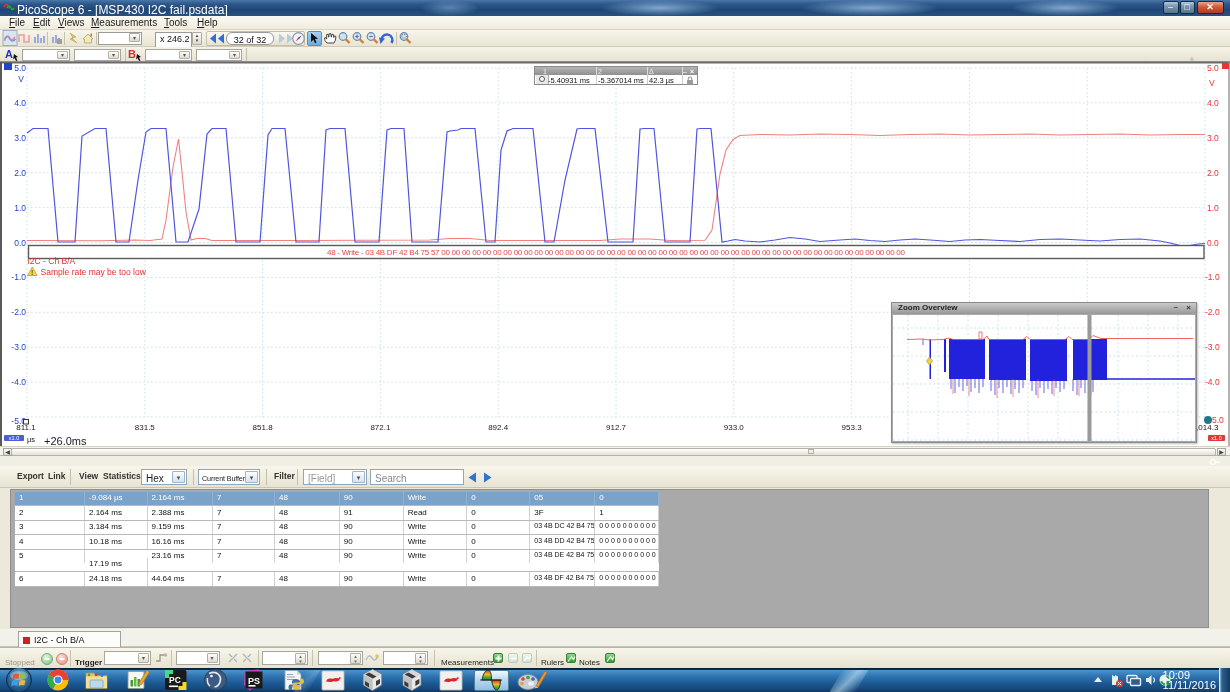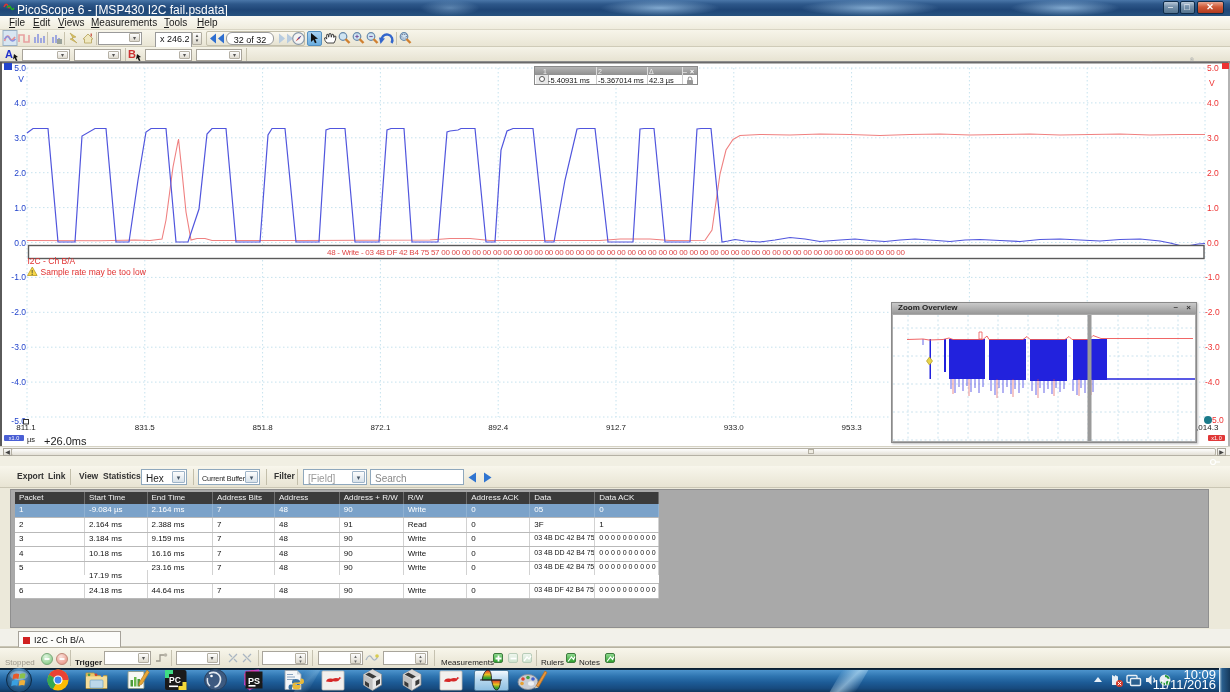--- a/index.html
+++ b/index.html
@@ -81,21 +81,21 @@
 .spinner .ud{position:absolute;right:1px;top:0.5px;width:11px;height:11px;background:linear-gradient(180deg,#fcfcfc,#dedace);
  border:1px solid #b3afa3;border-radius:1px;font-size:5px;line-height:5px;text-align:center;color:#666;}
 .greenbtn{position:absolute;top:4.5px;width:10px;height:10px;border-radius:2px;border:1px solid #3d7a3d;
  background:linear-gradient(180deg,#8fd98f,#2ea02e);}
 .palebtn{position:absolute;top:4.5px;width:10px;height:10px;border-radius:2px;border:1px solid #b9cdb9;
  background:linear-gradient(180deg,#eef6ee,#cfe4cf);}
 
 #taskbar{left:0;top:668px;width:1230px;height:24px;
  background:linear-gradient(180deg,#0a1f33 0%,#0a1f33 6%,#4c93cc 9%,#2e74b0 35%,#1d5c97 60%,#174a7e 85%,#11395f 100%);}
 #taskbar .streak{position:absolute;top:2px;height:22px;background:linear-gradient(115deg,rgba(255,255,255,0) 0%,rgba(210,240,255,.55) 50%,rgba(255,255,255,0) 100%);transform:skewX(-30deg);}
-#clock{position:absolute;right:14px;top:2px;text-align:right;font-size:13px;color:#fff;line-height:10px;}
+#clock{position:absolute;right:14px;top:2px;text-align:left;font-size:11px;color:#fff;line-height:10px;}
 #showdesk{position:absolute;right:0;top:0;width:11px;height:24px;background:linear-gradient(90deg,#9ab8cf,#2a5f8f 20%,#16395c);border-left:1px solid #dce8f0;}
 svg{display:block;}
 </style>
 </head>
 <body>
 <div id="app">
   <div class="abs" id="titlebar">
     <div class="wisp" style="left:600px;width:120px;"></div>
     <div class="wisp" style="left:800px;width:140px;"></div>
     <div class="wisp" style="left:1010px;width:110px;"></div>
@@ -487,32 +487,20 @@
       <path d="M17 1.5 v10 l7.5 -5 z" fill="#2f74d0"></path>
     </svg>
     <svg width="12" height="10" style="position:absolute;left:1209px;top:-9px;">
         <circle cx="4" cy="5" r="2.5" fill="none" stroke="#fff" stroke-width="1.2"></circle>
         <line x1="6.5" y1="5" x2="11" y2="5" stroke="#fff" stroke-width="1.2"></line>
       </svg>
   </div>
   <div class="abs" id="sdpanel">
       <div id="sdgrey">
         <div id="sdtable">
-    <div class="throw">
-      <div class="thcell" style="width:70px;">Packet</div>
-      <div class="thcell" style="width:62.5px;">Start Time</div>
-      <div class="thcell" style="width:65.5px;">End Time</div>
-      <div class="thcell" style="width:62px;">Address Bits</div>
-      <div class="thcell" style="width:64.7px;">Address</div>
-      <div class="thcell" style="width:64px;">Address + R/W</div>
-      <div class="thcell" style="width:63.6px;">R/W</div>
-      <div class="thcell" style="width:63px;">Address ACK</div>
-      <div class="thcell" style="width:65px;">Data</div>
-      <div class="thcell" style="width:63.5px;">Data ACK</div>
-    </div>
     <div class="tdrow sel">
       <div class="tdcell" style="width:70px;">1</div>
             <div class="tdcell" style="width:62.5px;">-9.084 µs</div>
       <div class="tdcell" style="width:65.5px;">2.164 ms</div>
             <div class="tdcell" style="width:62px;">7</div>
       <div class="tdcell" style="width:64.7px;">48</div>
             <div class="tdcell" style="width:64px;">90</div>
       <div class="tdcell" style="width:63.6px;">Write</div>
             <div class="tdcell" style="width:63px;">0</div>
       <div class="tdcell" style="width:65px;">05</div>

